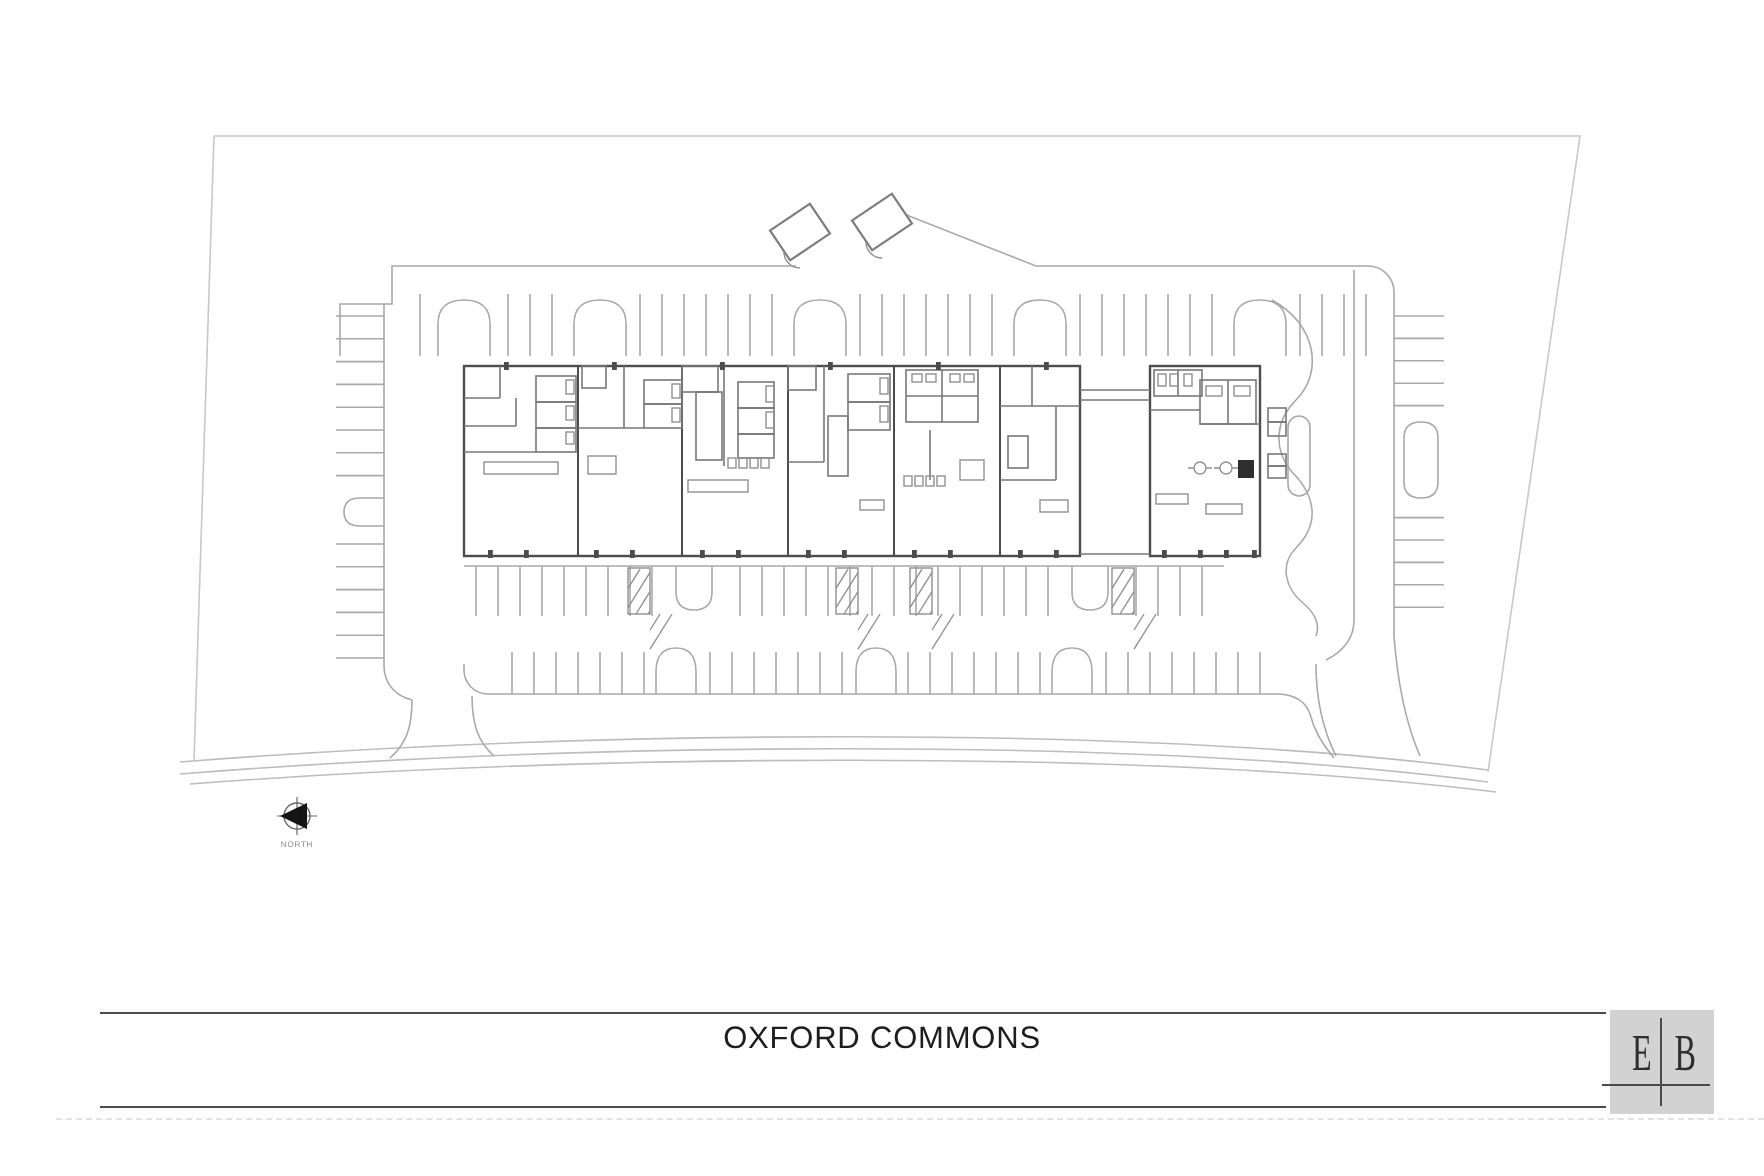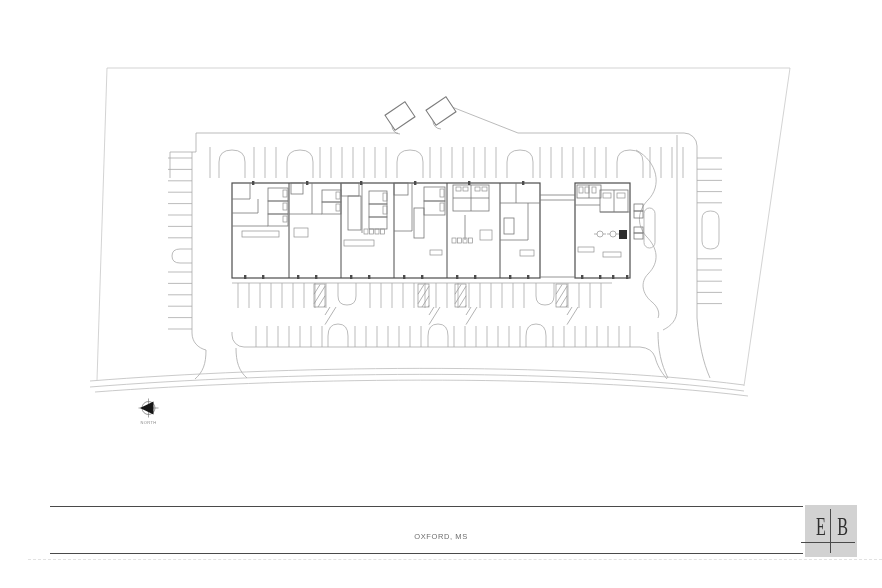--- a/index.html
+++ b/index.html
@@ -378,20 +378,20 @@
     <circle cx="148.5" cy="408" r="6.5" stroke="#6a6a6a" stroke-width=".7" fill="none"></circle>
     <path d="M138.5,408 H158.5 M148.5,398.5 V417.5" stroke="#6a6a6a" stroke-width=".6" fill="none"></path>
     <path d="M153.5,401.5 L140,408 L153.5,414.5 Z" fill="#151515"></path>
   </g>
   <text class="north-label" x="148.5" y="423.5" font-size="4" fill="#8a8a8a" text-anchor="middle" letter-spacing="0.4">NORTH</text>
 </svg>
 
   <div class="rule top"></div>
   <div class="rule bot"></div>
   <div class="edge-dash"></div>
-  <div class="tb-sub">OXFORD, MS</div>
+  <div class="tb-title">OXFORD COMMONS</div>
   <div class="logo">
     <div class="vline"></div>
     <div class="hline"></div>
     <span class="lt e">E</span>
     <span class="lt b">B</span>
   </div>
 </div>
 
 </body></html>

